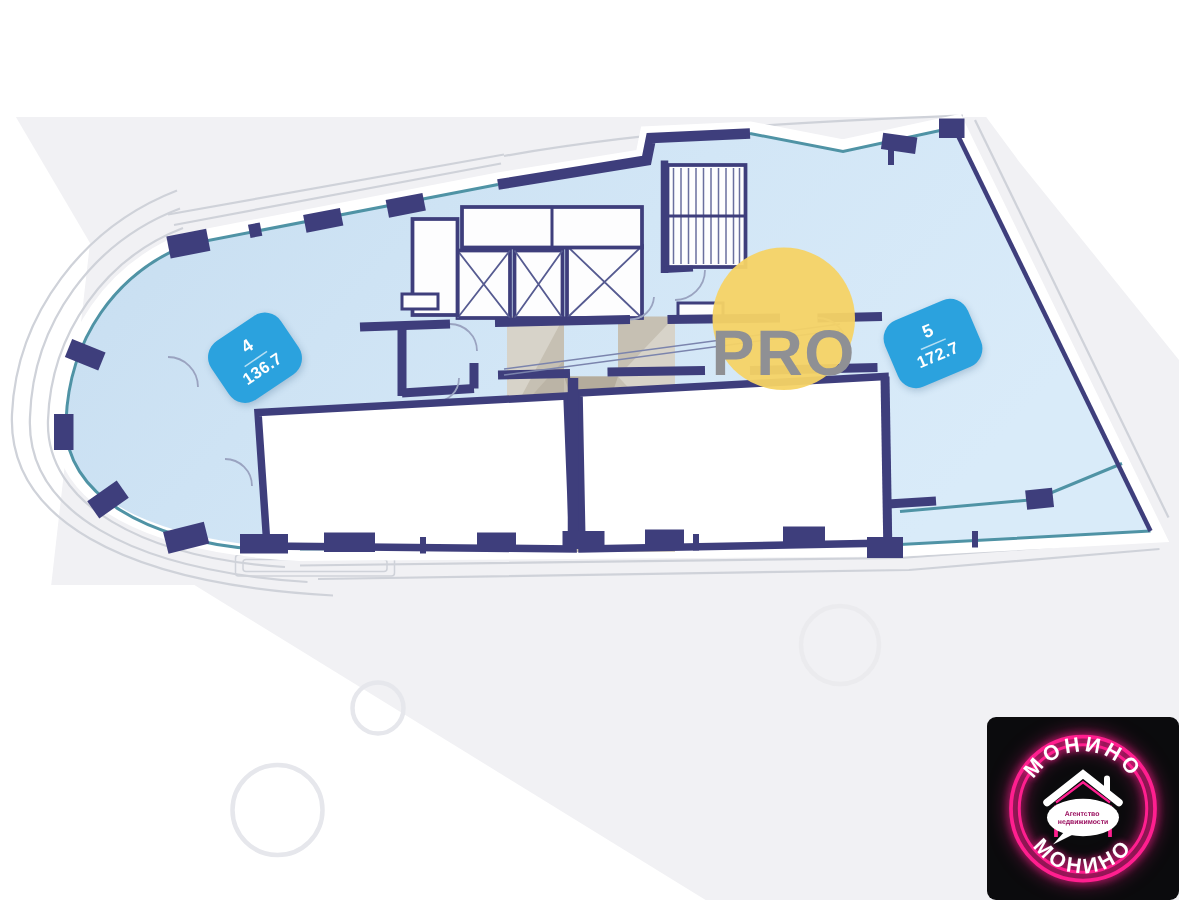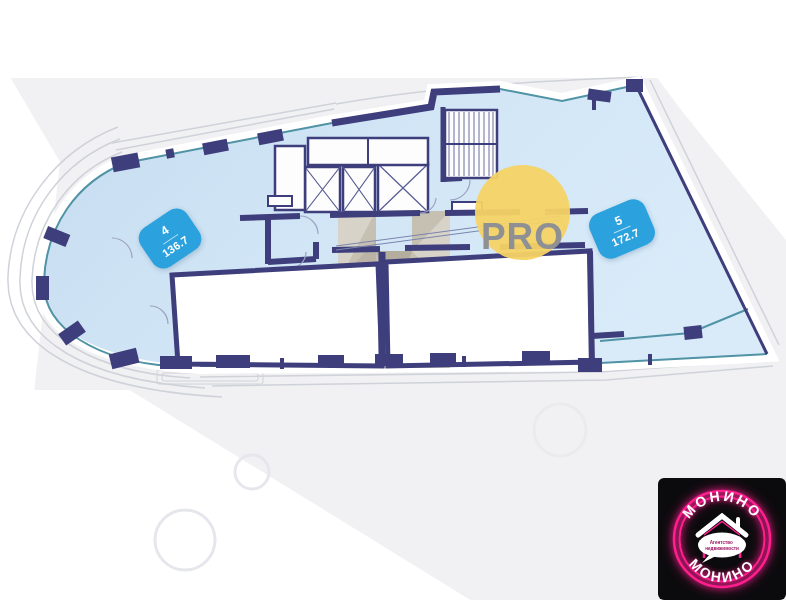--- a/index.html
+++ b/index.html
@@ -31,21 +31,21 @@
   .badge{position:absolute;display:flex;flex-direction:column;align-items:center;justify-content:center;
          background:var(--badge);color:#fff;border-radius:13px;box-shadow:0 2px 5px rgba(30,80,120,.25);}
   .badge .num{font-size:12px;font-weight:bold;line-height:1.1;}
   .badge .sep{width:18px;height:1px;background:rgba(255,255,255,.65);margin:2px 0;}
   .badge .area{font-size:11px;font-weight:bold;letter-spacing:.3px;}
   .badge4{left:142px;top:215px;width:56px;height:47px;transform:rotate(-34deg);}
   .badge5{left:592px;top:205px;width:60px;height:48px;transform:rotate(-23deg);}
   
   .pro{position:absolute;left:475px;top:165px;width:95px;height:95px;border-radius:50%;
        background:rgba(246,211,101,.95);display:flex;align-items:center;justify-content:center;}
-  .pro span{font-size:37px;font-weight:600;letter-spacing:1px;color:var(--protxt);margin-top:48px;}
+  .pro span{font-size:43px;font-weight:600;letter-spacing:1px;color:var(--protxt);margin-top:48px;}
   
   .monino{position:absolute;left:658px;top:478px;width:128px;height:122px;background:#0b0b0d;
           border-radius:6px;}
   .monino svg{display:block;}
   .neon-ring{filter:drop-shadow(0 0 3px var(--neon)) drop-shadow(0 0 6px rgba(255,31,143,.55));}
   .arc-text{fill:#fff;font-size:14px;font-weight:bold;letter-spacing:2.5px;
             filter:drop-shadow(0 0 2px rgba(255,31,143,.9));}
   .bubble-text{fill:#9a0f5f;font-size:4.6px;font-weight:bold;}
 </style>
 </head>

